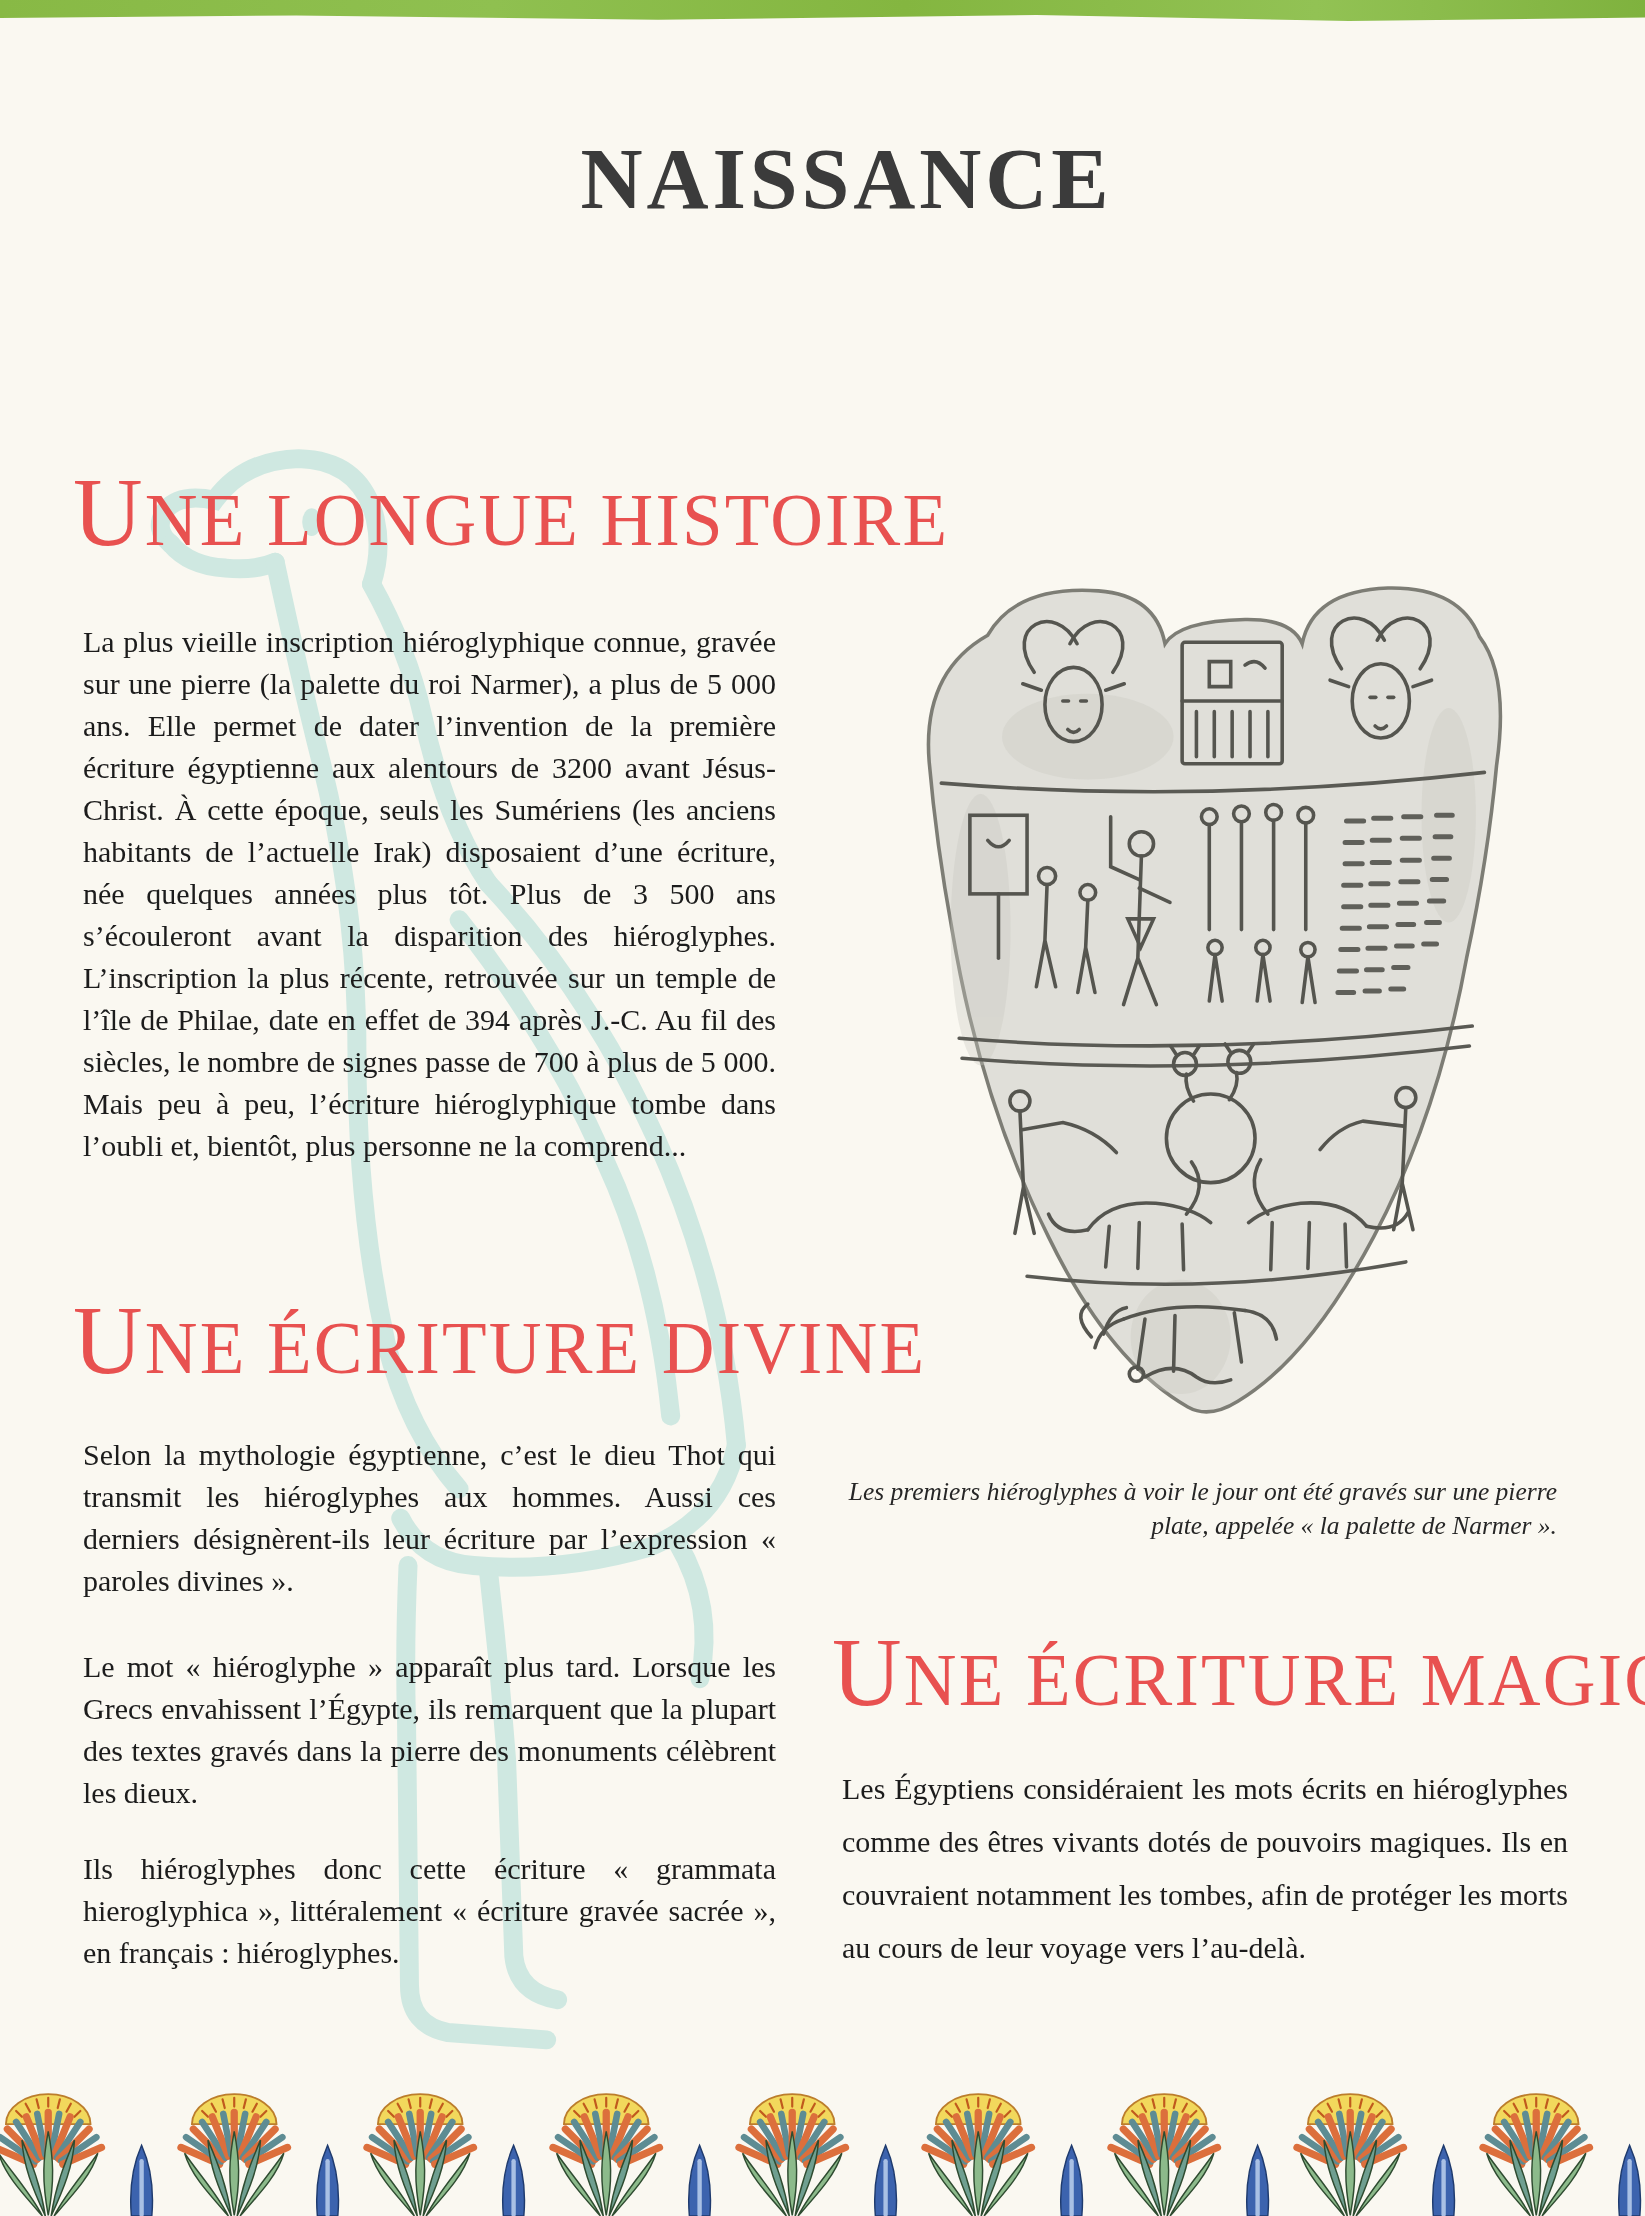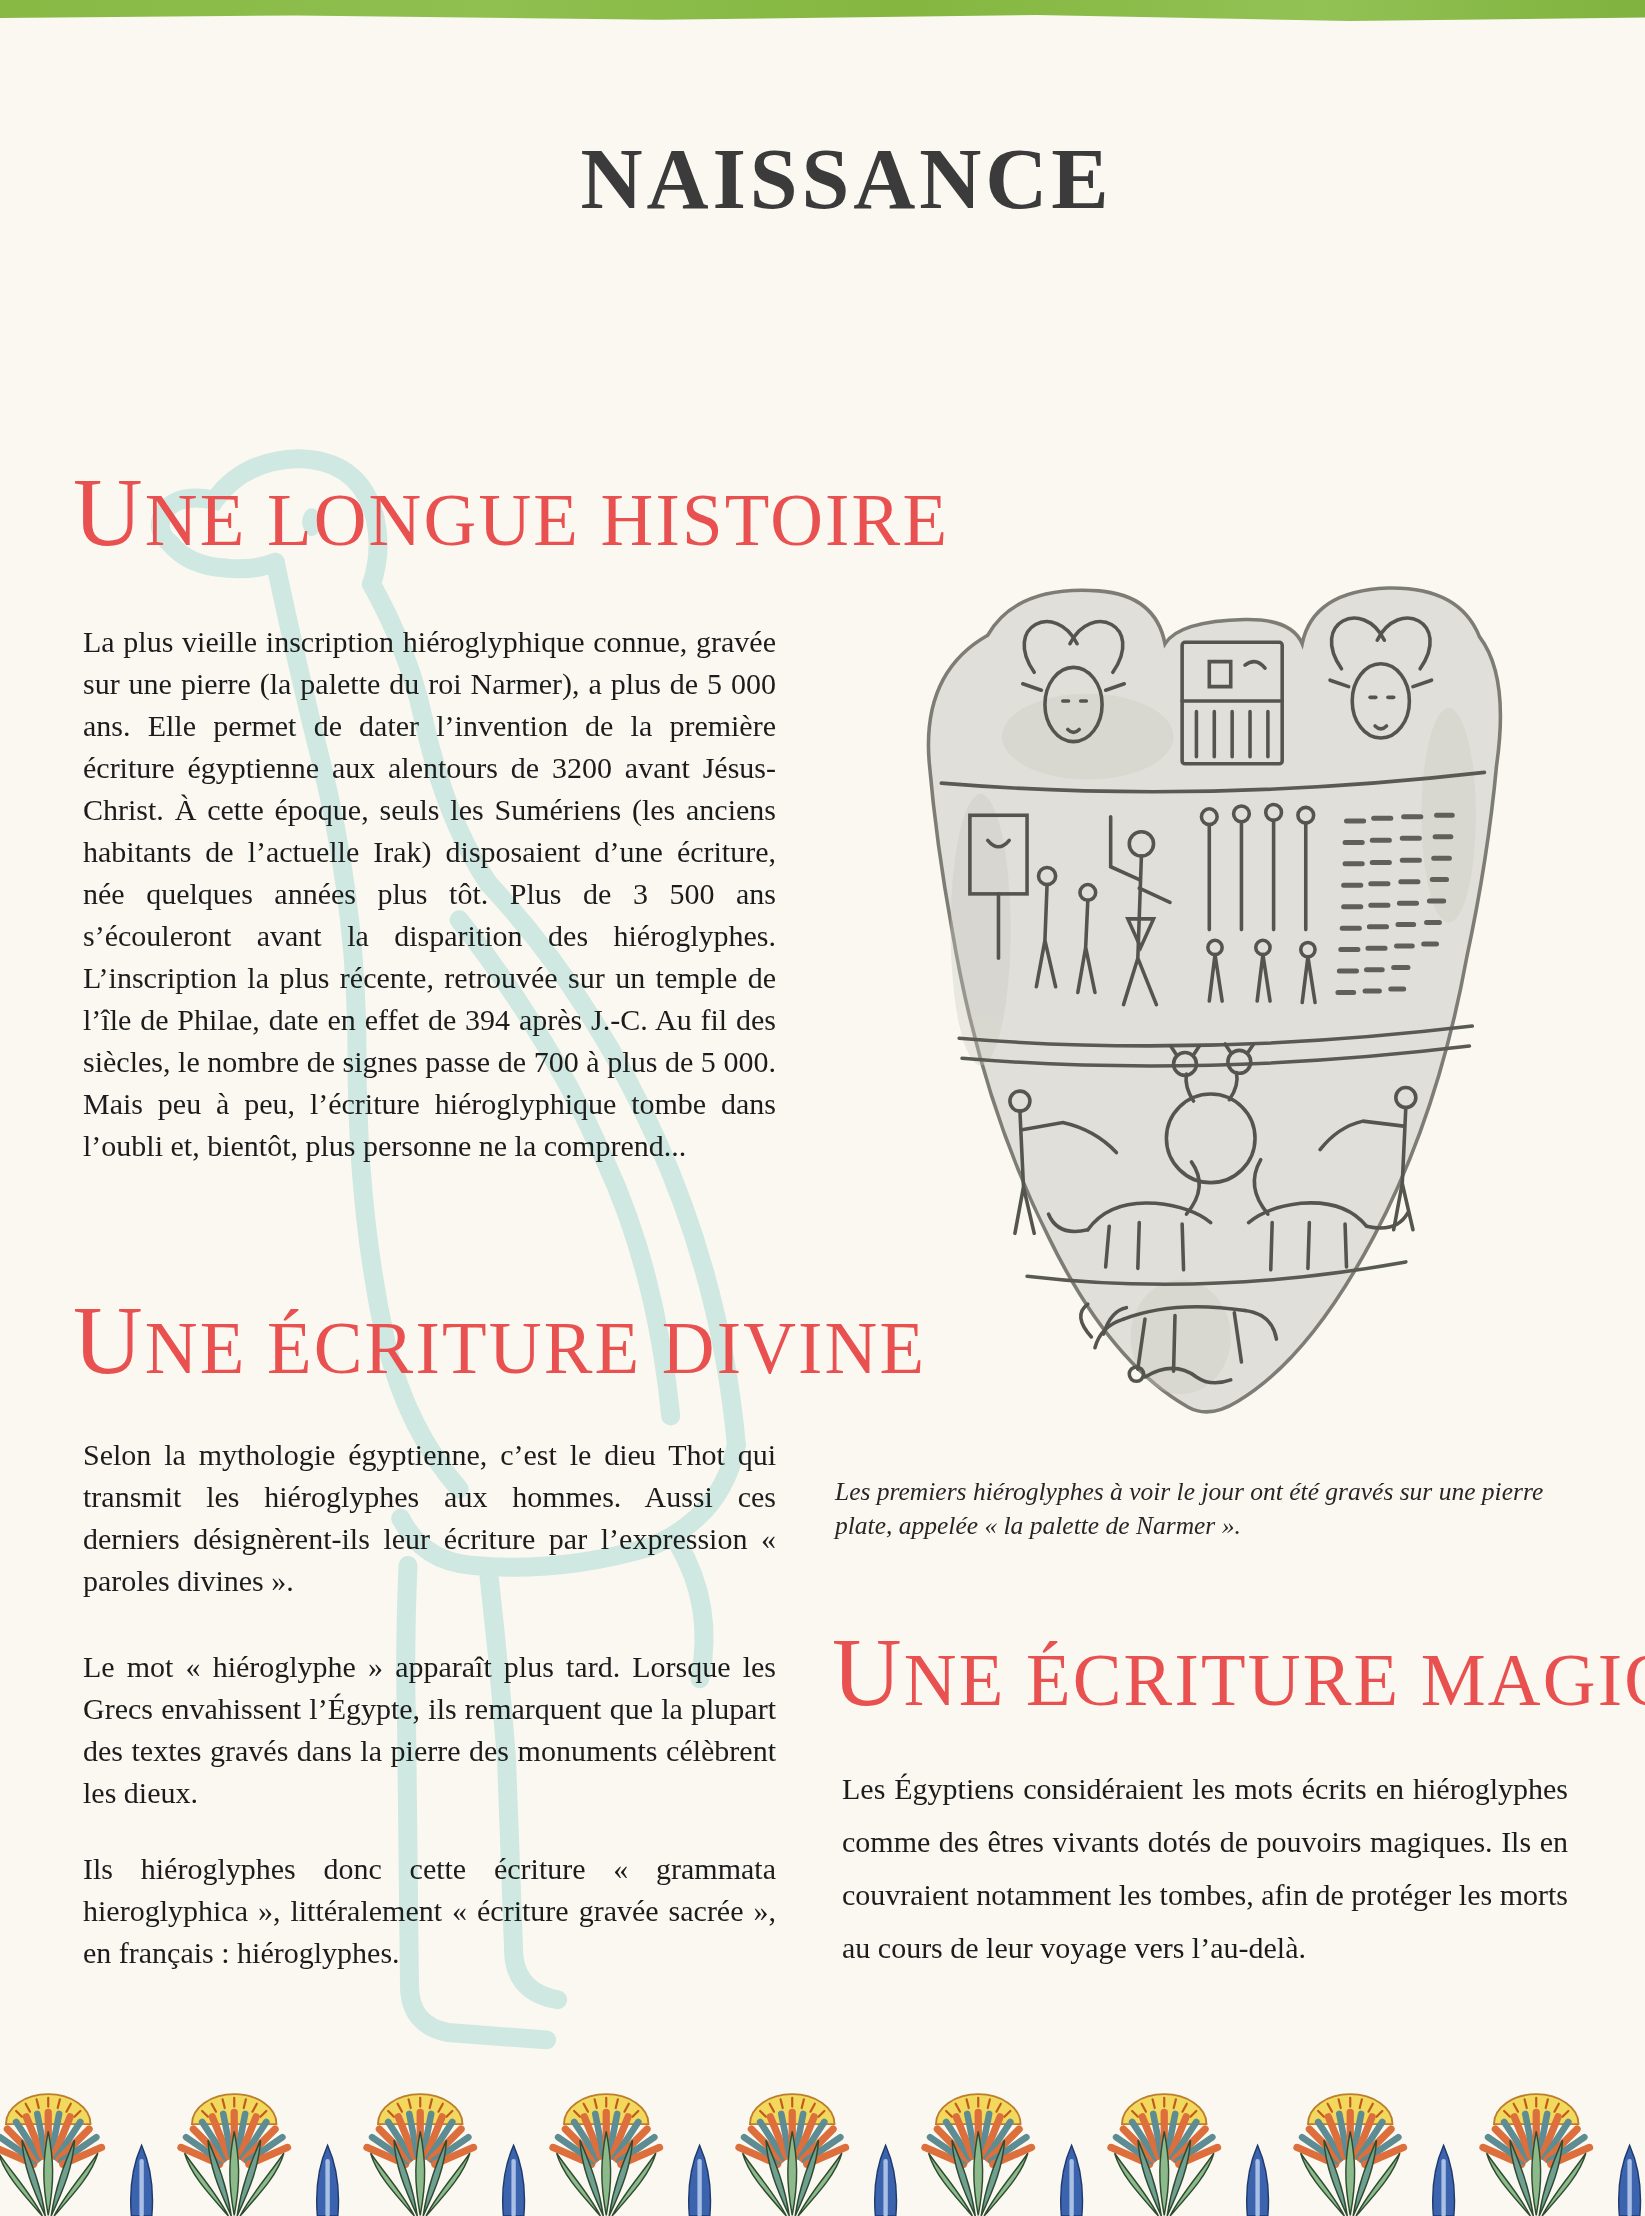--- a/index.html
+++ b/index.html
@@ -44,20 +44,21 @@
     color:#1c1c1c;
   }
   .body-p.wide-lead{line-height:53px;}
   .fig{position:absolute;left:865px;top:558px;width:660px;height:879px;}
   .fig-caption{
     position:absolute;left:835px;top:1475px;width:722px;
     margin:0;
     font-style:italic;
     font-size:25.5px;line-height:34px;
     color:#262626;
+    text-align:right;
   }
   .lotus-border{position:absolute;left:0;bottom:0;width:1645px;height:124px;}
 </style>
 </head>
 <body>
 
 <div class="page">
 
   <div class="top-strip"></div>
 

